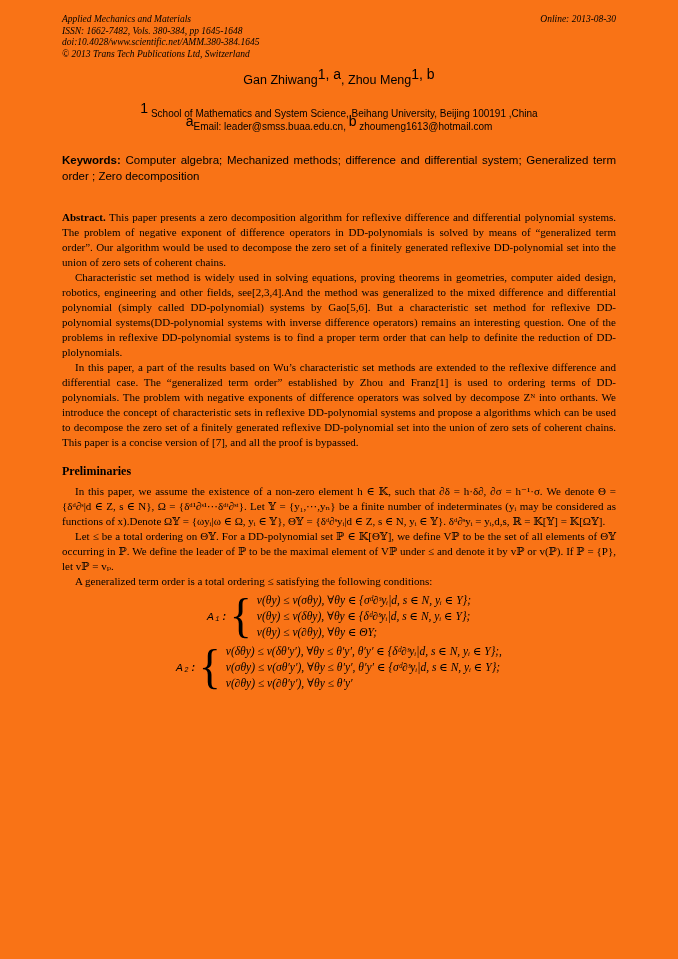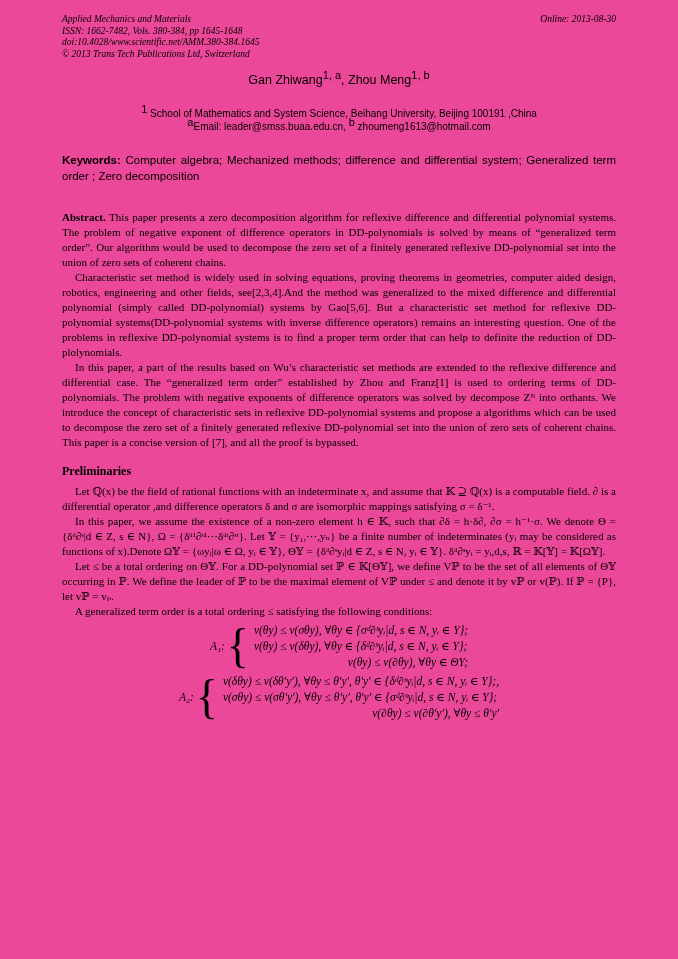--- a/index.html
+++ b/index.html
@@ -1,57 +1,57 @@
 <!DOCTYPE html>
 <html><head>
 <meta charset="utf-8">
 <style>
   * { margin:0; padding:0; box-sizing:border-box; }
   html, body { background:#ffffff; }
   body {
     width:678px; height:959px; overflow:hidden; color:#000;
     font-family:"Liberation Serif","DejaVu Serif","DejaVu Sans",serif;
   }
-  .page { width:678px; height:959px; background:#ec4899; padding:14px 62px 0 62px; position:relative; }
+  .page { width:678px; height:959px; background:#f97316; padding:14px 62px 0 62px; position:relative; }
 
   .hdr { display:flex; justify-content:space-between; align-items:flex-start;
          font-family:"Liberation Serif","DejaVu Serif",serif; font-style:italic;
          font-size:9.5px; line-height:11.5px; }
   .hdr-left { white-space:nowrap; }
   .hdr-right { white-space:nowrap; }
 
   .title { font-family:"Liberation Sans","DejaVu Sans",sans-serif; font-weight:bold;
            font-size:14.5px; line-height:18px; text-align:center; margin-top:26px; }
 
   .authors { font-family:"Liberation Sans","DejaVu Sans",sans-serif; font-size:12.5px;
              text-align:center; margin-top:12px; line-height:16px; }
-  .authors sup, .affil sup { font-size:11px; vertical-align:super; line-height:0; }
+  .authors sup, .affil sup { font-size:14px; vertical-align:super; line-height:0; }
 
   .affil { font-family:"Liberation Sans","DejaVu Sans",sans-serif; font-size:10px;
            text-align:center; line-height:13px; }
   .affil.first { margin-top:19px; }
 
   .keywords { font-family:"Liberation Sans","DejaVu Sans",sans-serif; font-size:11.5px;
               line-height:15.5px; text-align:justify; margin-top:20px; }
   .kw-label { font-weight:bold; }
 
   .body { font-size:11px; line-height:15px; text-align:justify; }
   .abstract { margin-top:26px; }
   .ab-label { font-weight:bold; }
 
   .sec-heading { font-size:12px; font-weight:bold; margin-top:14px; margin-bottom:5px;
                  font-family:"Liberation Serif","DejaVu Serif",serif; }
   .indent { text-indent:13px; }
 
   .eq-block { display:flex; justify-content:center; align-items:center; margin-top:3px; }
-  .eq-label { font-size:11.5px; font-style:italic; margin-right:2px; }
+  .eq-label { font-size:11.5px; font-style:italic; margin-right:2px;font-family:Liberation Mono, monospace; }
   .eq-brace { font-size:46px; line-height:1; transform:scaleY(1.06); margin-right:5px;
               font-family:"Liberation Serif",serif; font-weight:normal; }
   .eq-line { font-size:11.5px; line-height:16px; font-style:italic; white-space:nowrap; }
-  .eq-line.center { text-align:right; }
+  .eq-line.center { text-align:left; }
 </style>
 </head>
 <body>
 
 <div class="page">
 
   <div class="hdr">
     <div class="hdr-left">
       <div>Applied Mechanics and Materials</div>
       <div>ISSN: 1662-7482, Vols. 380-384, pp 1645-1648</div>
@@ -69,21 +69,20 @@
   <div class="affil"><sup>a</sup><span>Email: leader@smss.buaa.edu.cn, </span><sup>b</sup><span> zhoumeng1613@hotmail.com</span></div>
 
   <p class="keywords"><span class="kw-label">Keywords:</span><span> Computer algebra; Mechanized methods; difference and differential system; Generalized term order ; Zero decomposition</span></p>
 
   <p class="body abstract"><span class="ab-label">Abstract.</span><span> This paper presents a zero decomposition algorithm for reflexive difference and differential polynomial systems. The problem of negative exponent of difference operators in DD-polynomials is solved by means of “generalized term order”. Our algorithm would be used to decompose the zero set of a finitely generated reflexive DD-polynomial set into the union of zero sets of coherent chains.</span></p>
 
   <p class="body indent">Characteristic set method is widely used in solving equations, proving theorems in geometries, computer aided design, robotics, engineering and other fields, see[2,3,4].And the method was generalized to the mixed difference and differential polynomial (simply called DD-polynomial) systems by Gao[5,6]. But a characteristic set method for reflexive DD-polynomial systems(DD-polynomial systems with inverse difference operators) remains an interesting question. One of the problems in reflexive DD-polynomial systems is to find a proper term order that can help to definite the reduction of DD-plolynomials.</p>
   <p class="body indent">In this paper, a part of the results based on Wu’s characteristic set methods are extended to the reflexive difference and differential case. The “generalized term order” established by Zhou and Franz[1] is used to ordering terms of DD-polynomials. The problem with negative exponents of difference operators was solved by decompose Zᴺ into orthants. We introduce the concept of characteristic sets in reflexive DD-polynomial systems and propose a algorithms which can be used to decompose the zero set of a finitely generated reflexive DD-polynomial set into the union of zero sets of coherent chains. This paper is a concise version of [7], and all the proof is bypassed.</p>
 
   <h2 class="sec-heading">Preliminaries</h2>
-  <p class="body indent">Let ℚ(x) be the field of rational functions with an indeterminate x, and assume that 𝕂 ⊇ ℚ(x) is a computable field. ∂ is a differential operator ,and difference operators δ and σ are isomorphic mappings satisfying σ = δ⁻¹.</p>
   <p class="body indent">In this paper, we assume the existence of a non-zero element h ∈ 𝕂, such that ∂δ = h·δ∂, ∂σ = h⁻¹·σ. We denote Θ = {δᵈ∂ˢ|d ∈ Z, s ∈ N}, Ω = {δᵈ¹∂ˢ¹⋯δᵈᵗ∂ˢᵗ}. Let 𝕐 = {y₁,⋯,yₙ} be a finite number of indeterminates (yᵢ may be considered as functions of x).Denote Ω𝕐 = {ωyᵢ|ω ∈ Ω, yᵢ ∈ 𝕐}, Θ𝕐 = {δᵈ∂ˢyᵢ|d ∈ Z, s ∈ N, yᵢ ∈ 𝕐}. δᵈ∂ˢyᵢ = yᵢ,d,s, ℝ = 𝕂[𝕐] = 𝕂[Ω𝕐].</p>
   <p class="body indent">Let ≤ be a total ordering on Θ𝕐. For a DD-polynomial set ℙ ∈ 𝕂[Θ𝕐], we define Vℙ to be the set of all elements of Θ𝕐 occurring in ℙ. We define the leader of ℙ to be the maximal element of Vℙ under ≤ and denote it by vℙ or v(ℙ). If ℙ = {P}, let vℙ = vₚ.</p>
   <p class="body indent">A generalized term order is a total ordering ≤ satisfying the following conditions:</p>
 
   <div class="eq-block">
     <span class="eq-label">A₁:</span>
     <span class="eq-brace">{</span>
     <div class="eq-lines">
       <div class="eq-line">v(θy) ≤ v(σθy), ∀θy ∈ {σᵈ∂ˢyᵢ|d, s ∈ N, yᵢ ∈ Y};</div>
       <div class="eq-line">v(θy) ≤ v(δθy), ∀θy ∈ {δᵈ∂ˢyᵢ|d, s ∈ N, yᵢ ∈ Y};</div>

